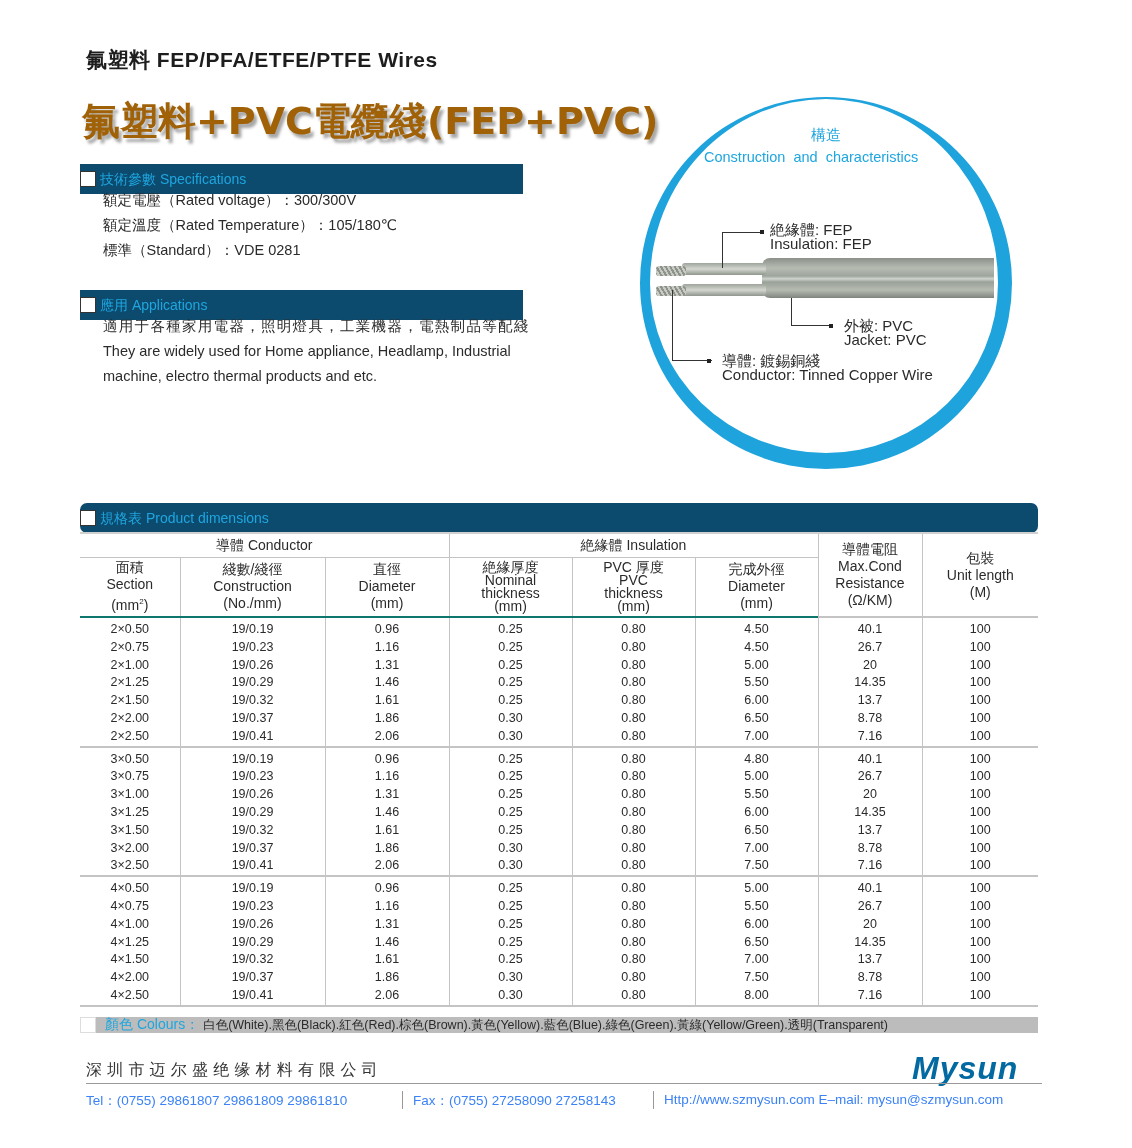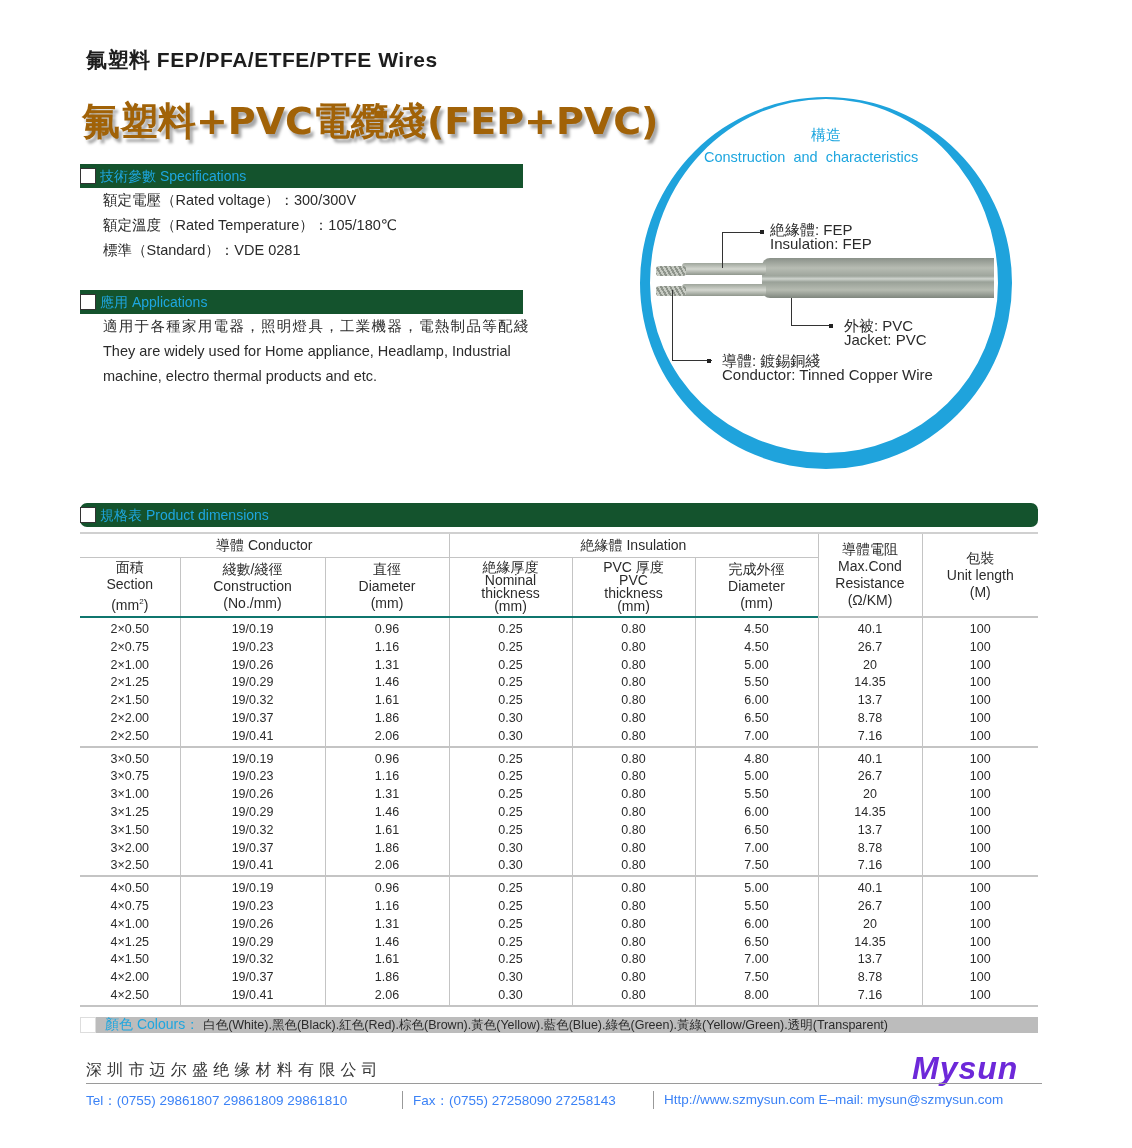--- a/index.html
+++ b/index.html
@@ -3,21 +3,21 @@
 <meta charset="utf-8">
 <style>
   * { box-sizing: border-box; margin: 0; padding: 0; }
   html, body { width: 1132px; height: 1148px; background: #ffffff; overflow: hidden; }
   body { position: relative; font-family: "Liberation Sans", "DejaVu Sans", sans-serif; color: #2b2b2b; }
 
   .series-title { position: absolute; left: 86px; top: 46px; font-size: 21px; font-weight: bold; color: #1d1d1d; letter-spacing: 0.5px; }
   .main-title { position: absolute; left: 82px; top: 96px; font-size: 38px; font-weight: bold; color: #a16207;
     text-shadow: 3px 4px 3px rgba(0,0,0,0.35); letter-spacing: 0px; font-family: "DejaVu Sans", sans-serif; }
 
-  .section-bar { position: absolute; height: 24px; background: #14532d; display: flex; align-items: center; }
+  .section-bar { position: absolute; height: 30px; background: #0c4a6e; display: flex; align-items: center; }
   .section-bar .box { width: 16px; height: 16px; border: 1.5px solid #333; background: #fff; margin-right: 4px; flex: none; }
   .section-bar .label { font-size: 14px; color: #1ea6df; line-height: 16px; white-space: nowrap; }
 
   .spec-line { position: absolute; left: 103px; font-size: 14.5px; color: #2b2b2b; white-space: nowrap; }
   .app-line { position: absolute; left: 103px; font-size: 14.5px; color: #2b2b2b; white-space: nowrap; }
 
   
   .circle { position: absolute; left: 640px; top: 97px; width: 372px; height: 372px; border-radius: 50%;
     border-style: solid; border-color: #1fa3dc; border-width: 2px 14px 16px 10px; background: #fff; }
   .circle-cn { position: absolute; left: 640px; width: 372px; top: 126px; text-align: center; font-size: 15px; color: #1ea6df; }
@@ -47,21 +47,21 @@
   .sup { font-size: 8px; vertical-align: super; }
   .dim-table td.c2, .dim-table td.c3, .dim-table td.c4 { text-align: center; }
   .dim-table td.c1 { padding-right: 0; }
 
   .colour-bar { position: absolute; left: 80px; top: 1017px; width: 958px; height: 16px; background: #bcbcbc; display: flex; align-items: center; }
   .colour-bar .box { width: 16px; height: 16px; background: #fff; margin-right: 9px; flex: none; border: 1px solid #ddd; }
   .colour-bar .clabel { font-size: 14px; color: #1ea6df; white-space: nowrap; margin-right: 4px; }
   .colour-bar .clist { font-size: 12.5px; color: #2b2b2b; white-space: nowrap; }
 
   .company { position: absolute; left: 86px; top: 1060px; font-size: 16px; letter-spacing: 5.2px; color: #333; font-family: "DejaVu Serif", serif; }
-  .logo { position: absolute; left: 912px; top: 1050px; font-size: 32px; font-weight: bold; font-style: italic; color: #6d28d9; letter-spacing: 1px; }
+  .logo { position: absolute; left: 912px; top: 1050px; font-size: 32px; font-weight: bold; font-style: italic; color: #0369a1; letter-spacing: 1px; }
   .footer-rule { position: absolute; left: 86px; top: 1083px; width: 956px; height: 1px; background: #9a9a9a; }
   .contact { position: absolute; top: 1092px; font-size: 13.5px; color: #3b82f6; white-space: nowrap; }
   .vsep { position: absolute; top: 1091px; width: 1px; height: 18px; background: #999; }
 </style>
 </head>
 <body>
 
 <div class="series-title">氟塑料  FEP/PFA/ETFE/PTFE Wires</div>
 <div class="main-title">氟塑料+PVC電纜綫(FEP+PVC)</div>
 

